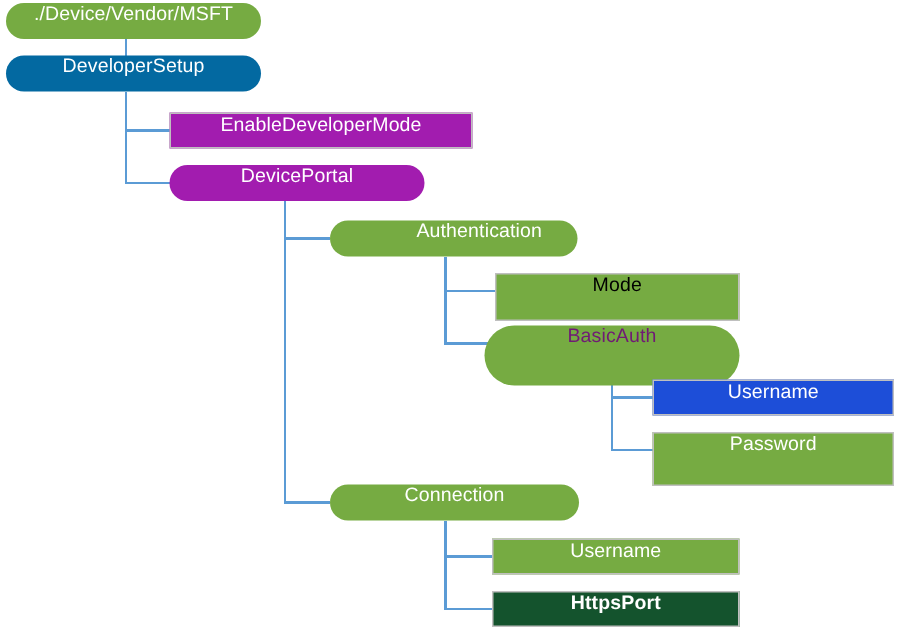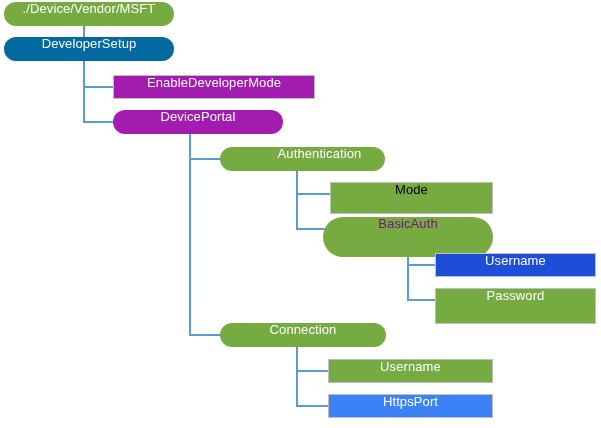--- a/index.html
+++ b/index.html
@@ -94,17 +94,17 @@
       </div>
       <div class="node node-rect" style="left: 435px; top: 288px; width: 161px; height: 36px; background: rgb(118, 171, 66); color: rgb(255, 255, 255); border-color: rgb(191, 191, 191);">
         <span class="node-label">Password</span>
       </div>
       <div class="node node-pill" style="left: 220px; top: 323px; width: 166px; height: 24px; background: rgb(118, 171, 66); color: rgb(255, 255, 255);">
         <span class="node-label">Connection</span>
       </div>
       <div class="node node-rect" style="left: 328px; top: 359px; width: 165px; height: 24px; background: rgb(118, 171, 66); color: rgb(255, 255, 255); border-color: rgb(191, 191, 191);">
         <span class="node-label">Username</span>
       </div>
-      <div class="node node-rect" style="left: 328px; top: 394px; width: 165px; height: 24px; background: #3b82f6; color: rgb(255, 255, 255); border-color: rgb(191, 191, 191);">
+      <div class="node node-rect" style="left: 328px; top: 394px; width: 165px; height: 24px; background: #14532d; color: rgb(255, 255, 255); border-color: rgb(191, 191, 191); font-weight: bold;">
         <span class="node-label">HttpsPort</span>
       </div>
     </div>
 </div>
 
 </body></html>

